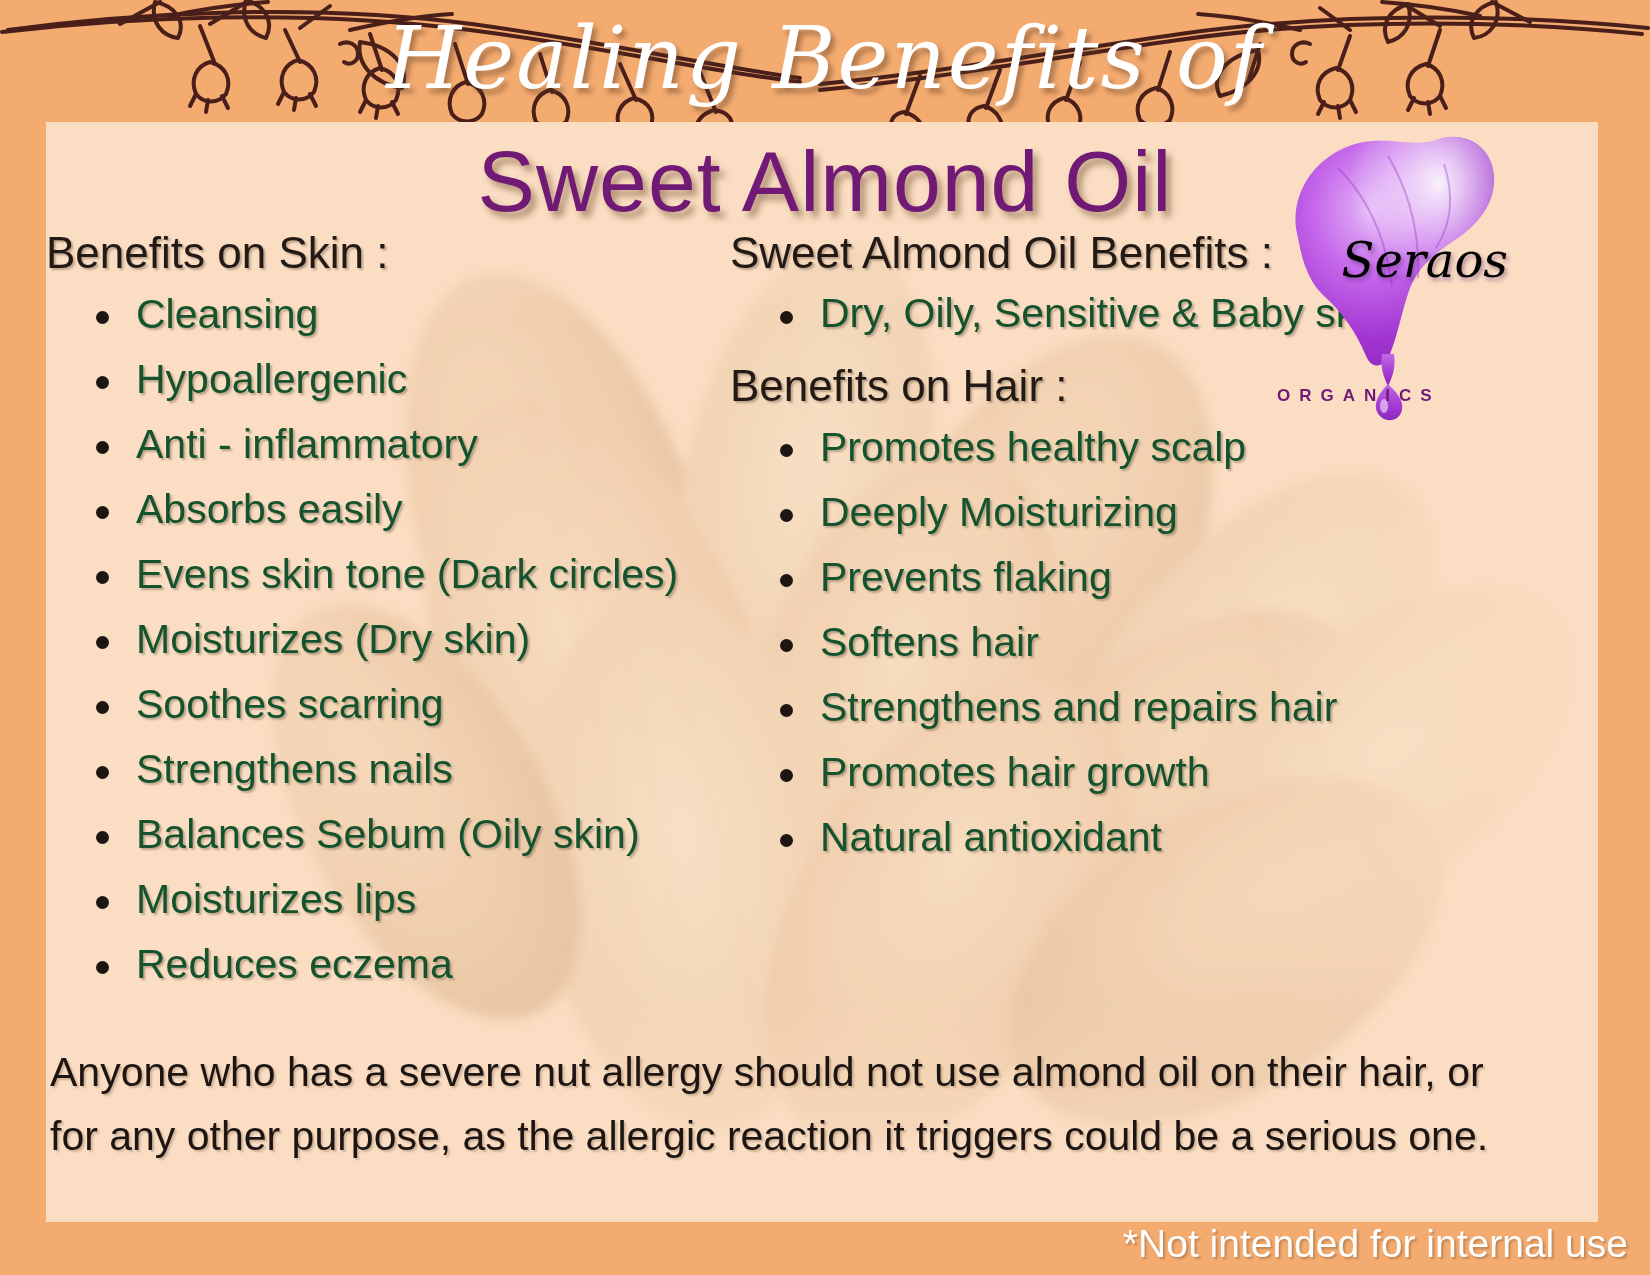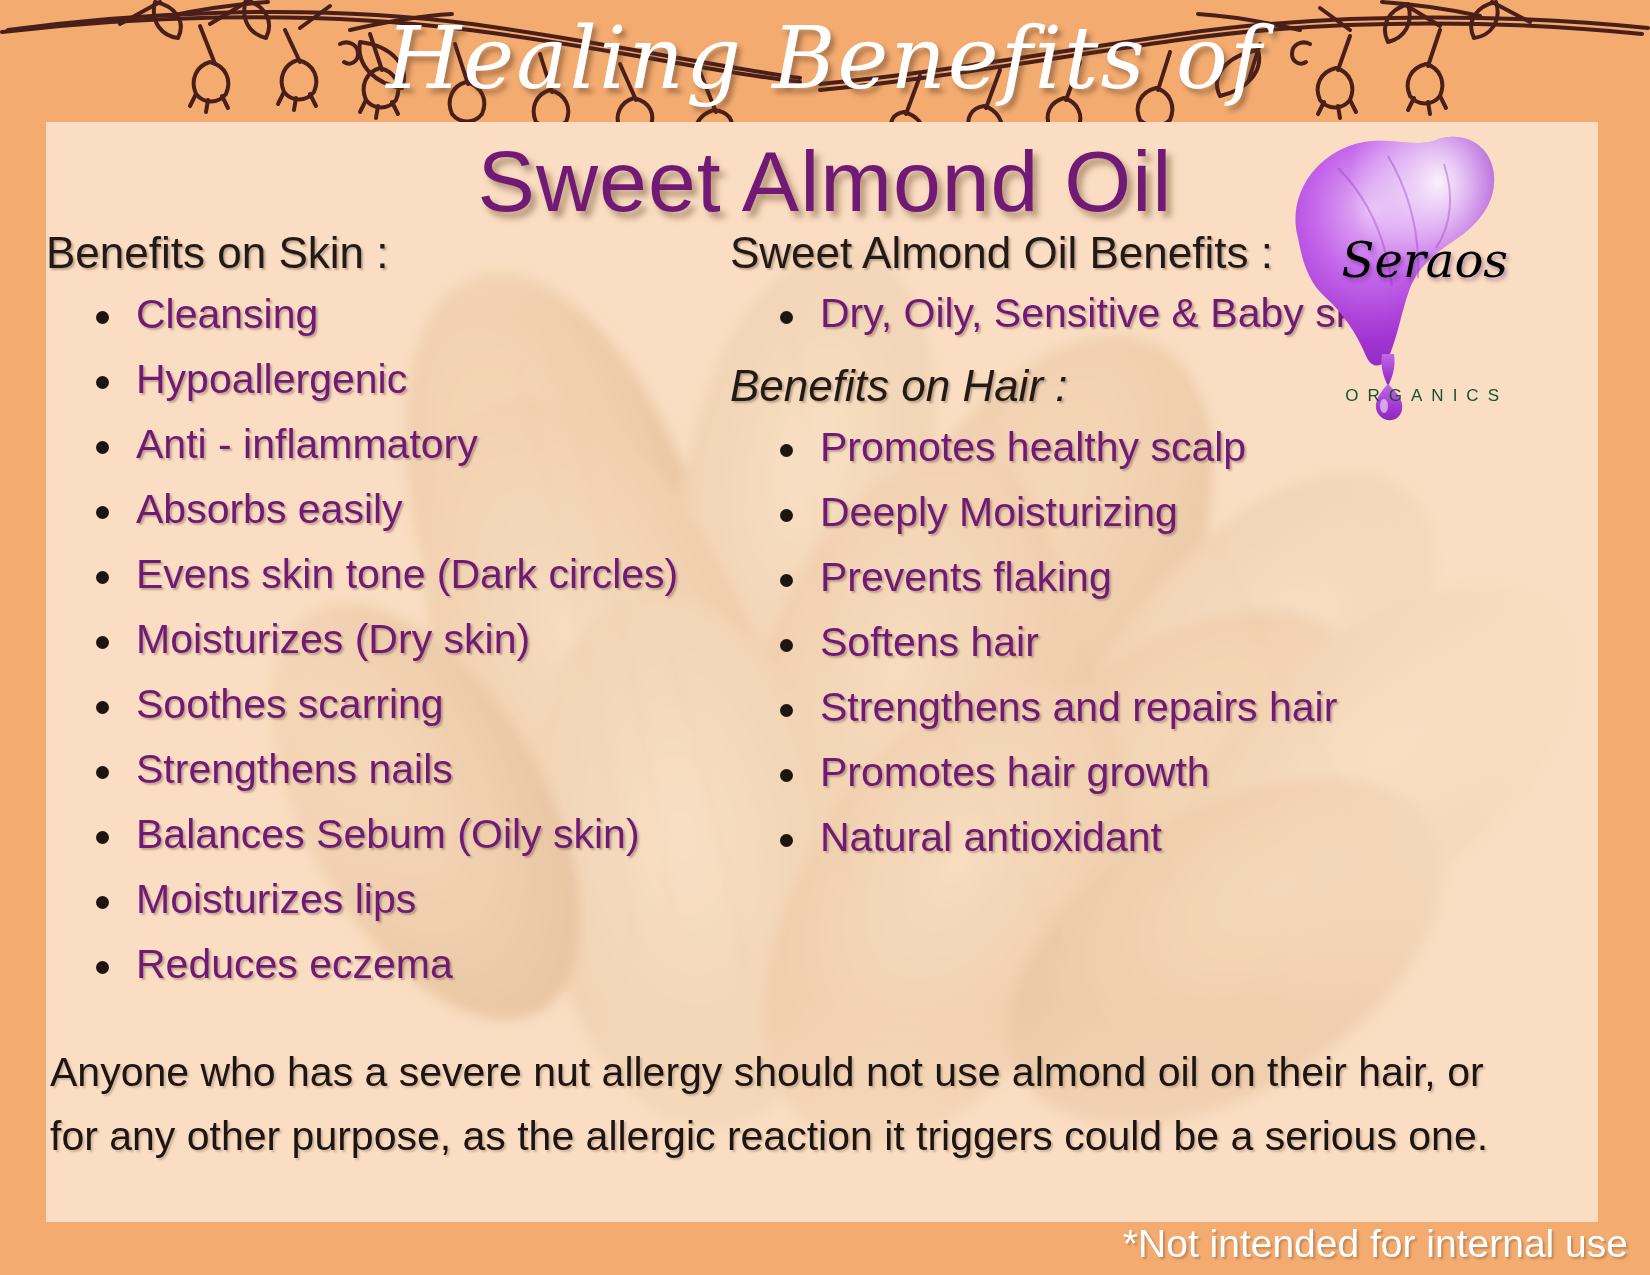--- a/index.html
+++ b/index.html
@@ -104,59 +104,60 @@
     font-style: italic;
     font-size: 48px;
     color: #000000;
     text-shadow: 2px 3px 4px rgba(80,30,110,.45);
     letter-spacing: 0px;
   }
   #logo-sub {
     position: absolute;
     left: 0; top: 258px;
     width: 240px;
-    text-align: right;
+    text-align: left;
     font-family: "Liberation Sans", sans-serif;
     font-size: 17px;
     letter-spacing: 9px;
-    color: #14532d;
+    color: #701a75;
     text-indent: 9px;
+    font-weight: bold;
   }
 
   
   .col {
     position: absolute;
     z-index: 5;
   }
   #col-left  { left: 46px;  top: 228px; width: 690px; }
   #col-right { left: 730px; top: 228px; width: 700px; }
 
   .col-head {
     font-family: "Liberation Sans", sans-serif;
     font-weight: 300;
     font-size: 44px;
     color: #231a16;
     text-shadow: 2px 2px 2px rgba(120,95,75,.45);
     margin: 0 0 4px 0;
     white-space: nowrap;
   }
-  #col-right .col-head-2 { margin-top: 16px; font-style: italic; }
+  #col-right .col-head-2 { margin-top: 16px; }
 
   ul.blist {
     list-style: none;
     margin: 0;
     padding: 0 0 0 44px;
   }
   ul.blist li {
     position: relative;
     font-family: "Liberation Sans", sans-serif;
     font-weight: 300;
     font-size: 41px;
     line-height: 65px;
-    color: #701a75;
+    color: #14532d;
     text-shadow: 2px 2px 2px rgba(120,95,75,.45);
     padding-left: 46px;
   }
   ul.blist li::before {
     content: "";
     position: absolute;
     left: 6px;
     top: 29px;
     width: 13px;
     height: 13px;

